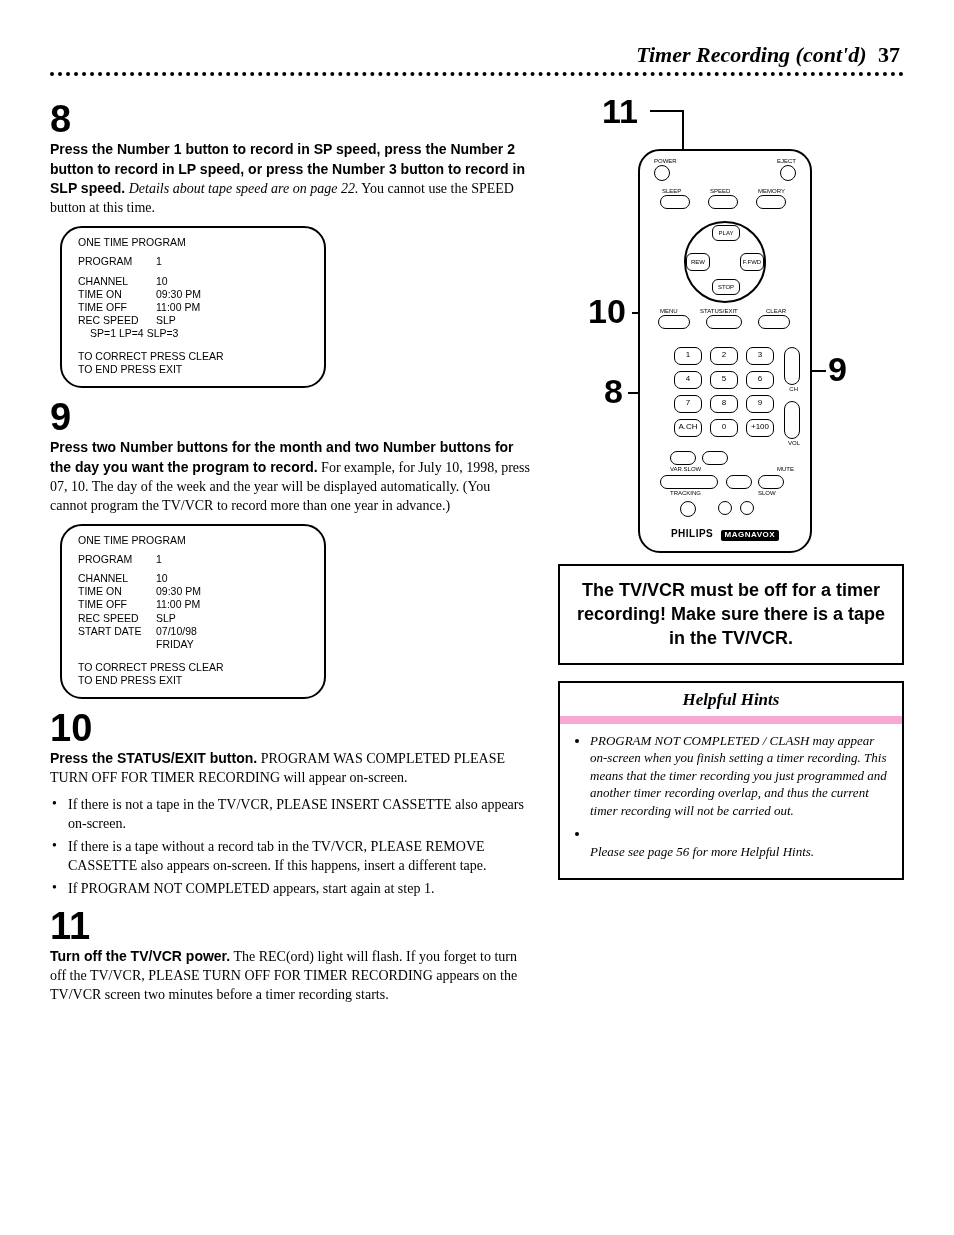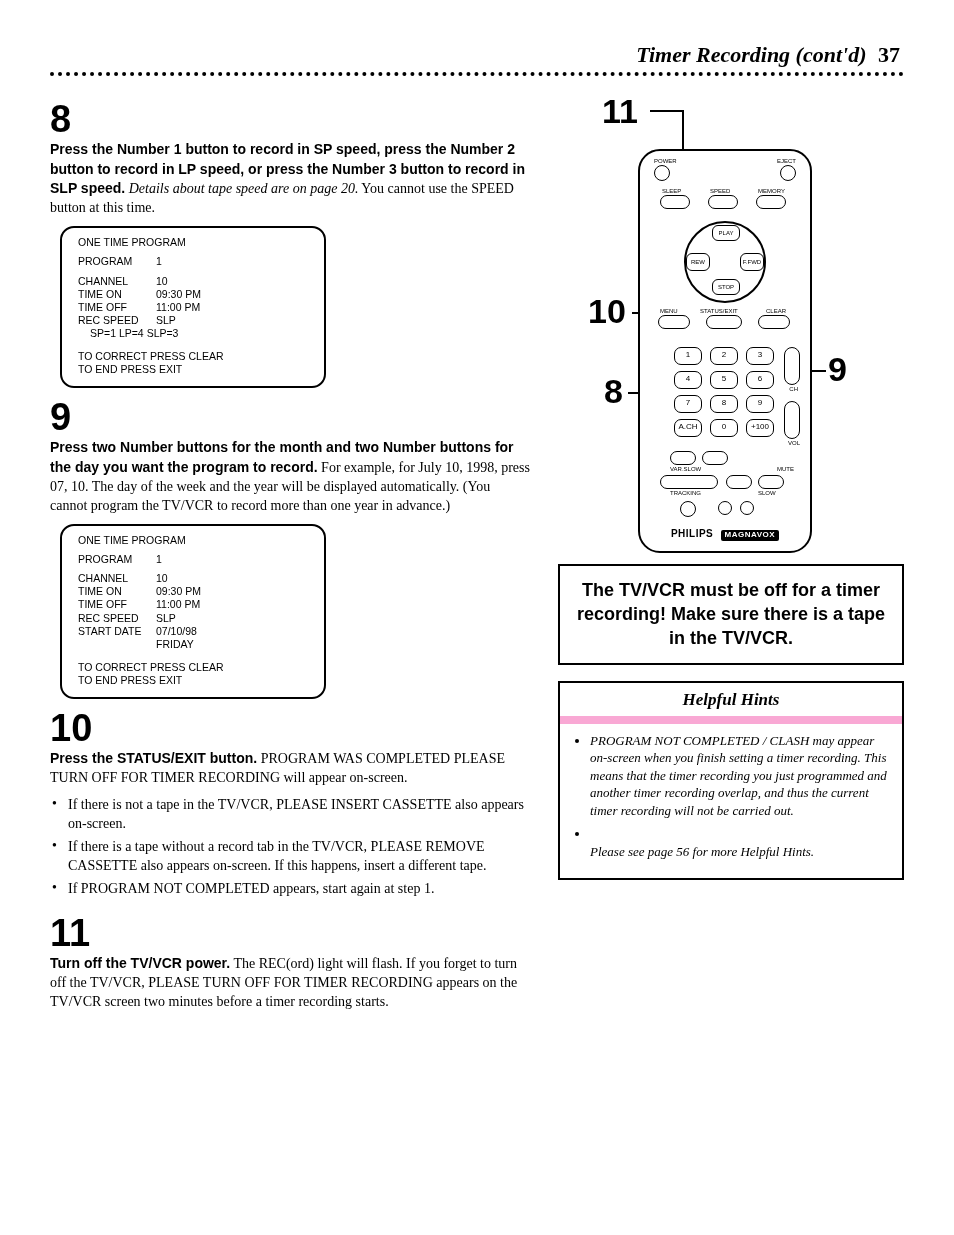--- a/index.html
+++ b/index.html
@@ -38,30 +38,30 @@
     font-family: Arial, Helvetica, sans-serif;
     font-weight: 900;
     font-size: 38px;
     line-height: 1;
     margin: 6px 0 2px 0;
   }
   .stepbody { margin-bottom: 8px; }
   .leadbold { font-family: Arial, Helvetica, sans-serif; font-weight: 700; }
   .ital { font-style: italic; }
 
-  ul.bullets { list-style: none; padding-left: 0; margin: 4px 0 16px 0; }
+  ul.bullets { list-style: none; padding-left: 0; margin: 4px 0 9px 0; }
   ul.bullets li { position: relative; padding-left: 18px; margin-bottom: 4px; }
   ul.bullets li::before {
     content: "●"; position: absolute; left: 2px; top: 2px; font-size: 8px;
   }
 
   
   .osd {
     border: 2px solid #000;
-    border-radius: 14px;
+    border-radius: 22px;
     width: 230px;
     margin: 6px 0 10px 10px;
     padding: 8px 16px 10px 16px;
     font-family: Arial, Helvetica, sans-serif;
     font-size: 10.5px;
     line-height: 1.25;
   }
   .osd .osd-title { font-size: 10.5px; margin-bottom: 6px; }
   .osd .osd-row { display: flex; }
   .osd .osd-row .k { width: 78px; }
@@ -163,21 +163,21 @@
 </div>
 <hr class="dot-rule">
 
 <div class="cols">
 
   <div class="left">
 
     <div class="stepnum">8</div>
     <div class="stepbody">
       <span class="leadbold">Press the Number 1 button to record in SP speed, press the Number 2 button to record in LP speed, or press the Number 3 button to record in SLP speed.</span>
-      <span class="ital">Details about tape speed are on page 20.</span><span> You cannot use the SPEED button at this time.</span>
+      <span class="ital">Details about tape speed are on page 22.</span><span> You cannot use the SPEED button at this time.</span>
     </div>
 
     <div class="osd">
       <div class="osd-title">ONE TIME PROGRAM</div>
       <div class="osd-row">
           <span class="k">PROGRAM</span>
           <span>1</span>
         </div>
       <div class="osd-row" style="margin-top:6px">
           <span class="k">CHANNEL</span>

